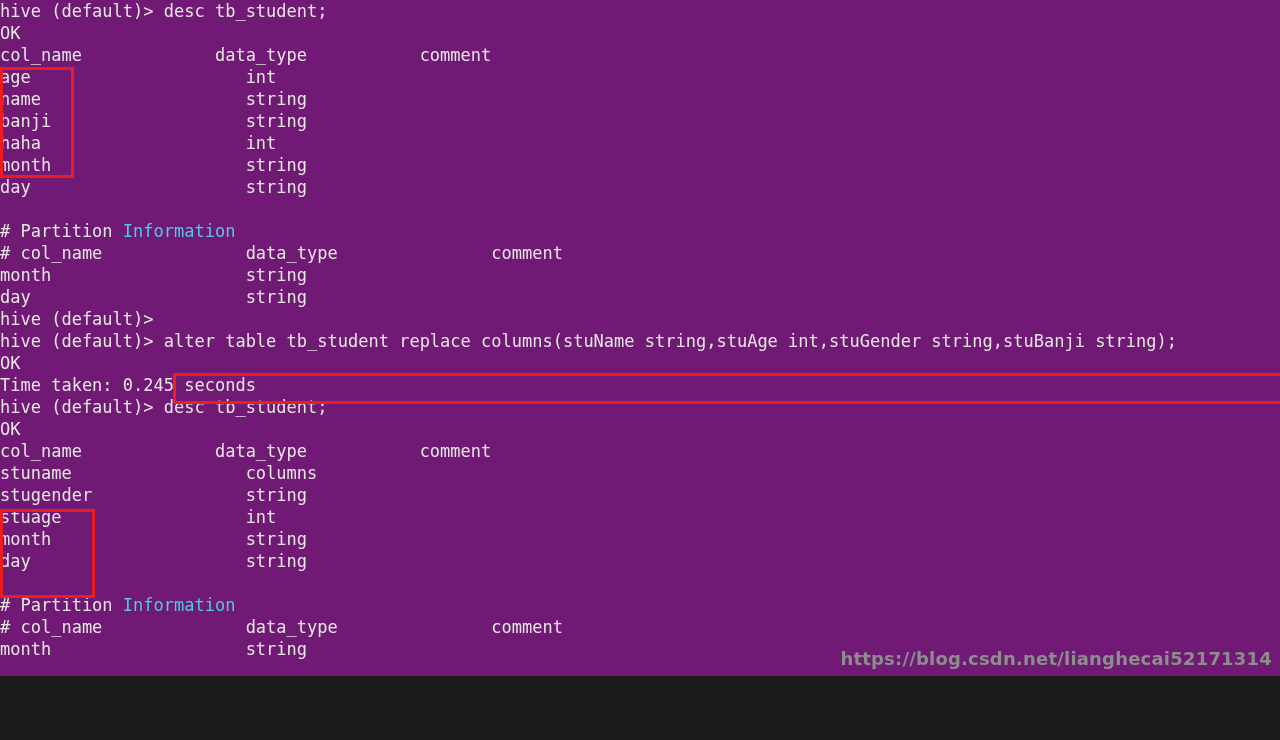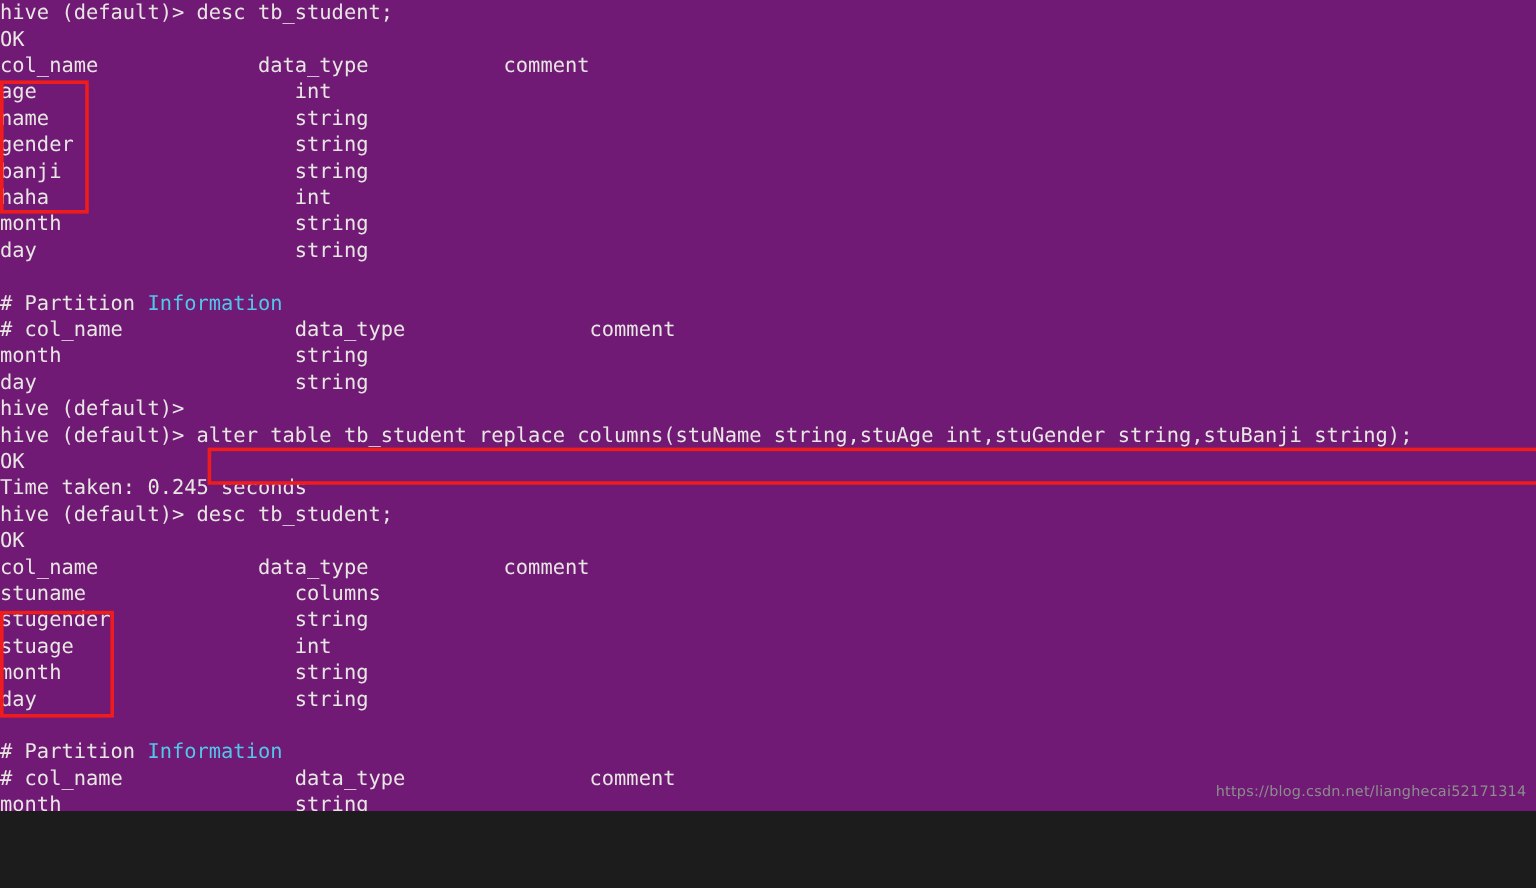--- a/index.html
+++ b/index.html
@@ -64,38 +64,38 @@
     top: 509px;
     width: 95px;
     height: 89px;
   }
 
   #watermark {
     position: absolute;
     right: 8px;
     bottom: 6px;
     font-family: "DejaVu Sans", "Liberation Sans", sans-serif;
-    font-size: 12px;
+    font-size: 18px;
     color: #8d8d8d;
     white-space: pre;
     letter-spacing: 0.2px;
+    font-weight: bold;
   }
 </style>
 </head>
 <body>
 
 <div id="terminal">
 
   <div id="screen">
       <div class="line"><span class="seg c-white">hive (default)&gt; desc tb_student;</span></div>
       <div class="line"><span class="seg c-white">OK</span></div>
       <div class="line"><span class="seg c-white">col_name             data_type           comment</span></div>
       <div class="line"><span class="seg c-white">age                     int</span></div>
       <div class="line"><span class="seg c-white">name                    string</span></div>
-      <div class="line"><span class="seg c-white">gender                  string</span></div>
       <div class="line"><span class="seg c-white">banji                   string</span></div>
       <div class="line"><span class="seg c-white">haha                    int</span></div>
       <div class="line"><span class="seg c-white">month                   string</span></div>
       <div class="line"><span class="seg c-white">day                     string</span></div>
       <div class="line blank">&nbsp;</div>
       <div class="line"><span class="seg c-white"># Partition </span><span class="seg c-cyan">Information</span></div>
       <div class="line"><span class="seg c-white"># col_name              data_type               comment</span></div>
       <div class="line"><span class="seg c-white">month                   string</span></div>
       <div class="line"><span class="seg c-white">day                     string</span></div>
       <div class="line"><span class="seg c-white">hive (default)&gt;</span></div>

